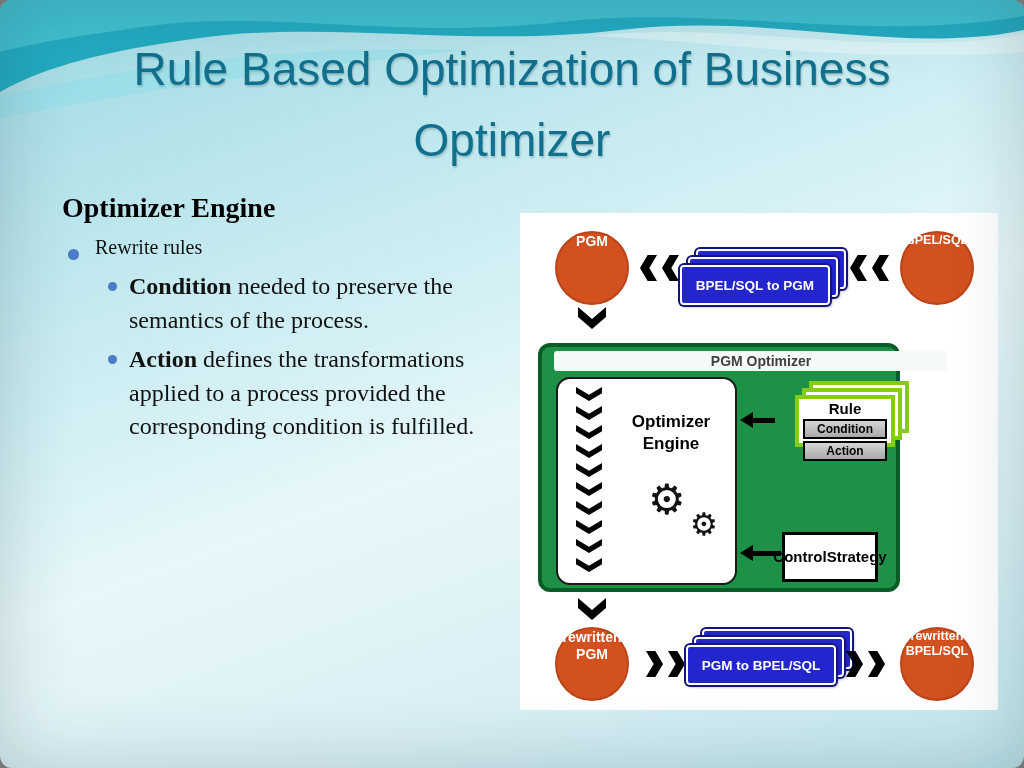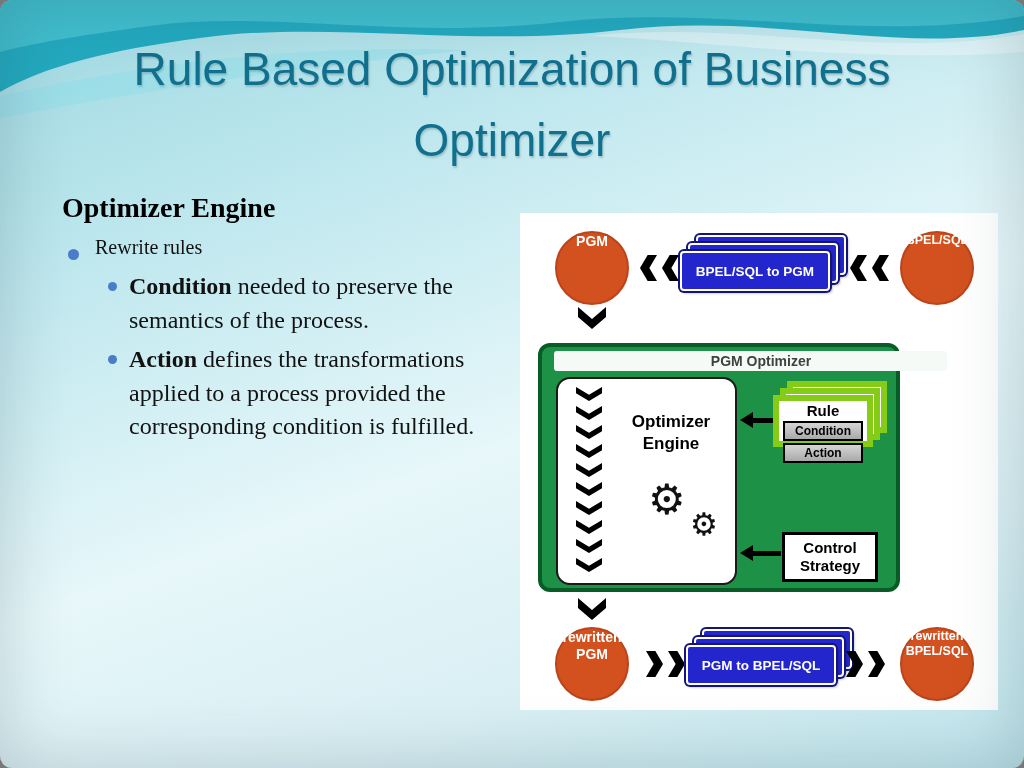--- a/index.html
+++ b/index.html
@@ -52,28 +52,28 @@
   .engine{position:absolute;left:36px;top:164px;width:181px;height:208px;background:#fff;
     border:2px solid #1a1a1a;border-radius:14px;box-sizing:border-box;}
   .vstack{position:absolute;left:56px;top:174px;display:flex;flex-direction:column;gap:5px;}
   .elabel{position:absolute;left:86px;top:198px;width:130px;text-align:center;
     font:bold 17px "Liberation Sans",sans-serif;line-height:1.3;color:#000;}
   .gear{position:absolute;color:#111;font-family:"DejaVu Sans",sans-serif;line-height:1;}
   .harrow{position:absolute;height:5px;background:#000;}
   .harrow::before{content:"";position:absolute;left:-13px;top:-6px;width:0;height:0;
     border-right:13px solid #000;border-top:8.5px solid transparent;border-bottom:8.5px solid transparent;}
   .rstack{position:absolute;width:116px;height:90px;}
-  .rcard{position:absolute;width:100px;height:52px;background:#fff;border:6px solid #84cc16;box-sizing:border-box;}
+  .rcard{position:absolute;width:100px;height:52px;background:#fff;border:4px solid #84cc16;box-sizing:border-box;margin-left:22px;}
   .rA{left:14px;top:0;} .rB{left:7px;top:7px;}
   .rC{left:0;top:14px;padding-top:1px;}
   .rtitle{text-align:center;font:bold 15px "Liberation Sans",sans-serif;margin-bottom:2px;}
   .chip{margin:2px 4px;height:16px;background:linear-gradient(#d6d6d6,#a9a9a9);border:2px solid #000;
     display:flex;align-items:center;justify-content:center;font:bold 12px "Liberation Sans",sans-serif;}
   .ctrl{position:absolute;left:262px;top:319px;width:96px;height:50px;background:#fff;
-    border:3px solid #000;box-sizing:border-box;display:flex;flex-direction:column;align-items:center;
+    border:3px solid #000;box-sizing:border-box;display:flex;flex-direction:row;align-items:center;
     justify-content:center;font:bold 15px "Liberation Sans",sans-serif;line-height:1.2;}
 </style>
 </head>
 <body>
 
 <div class="slide">
 
   <svg class="waves" width="1024" height="132" viewBox="0 0 1024 132" preserveAspectRatio="none">
     <path fill="#23a9bf" d="M0,0 L1024,0 L1024,30 C900,56 770,12 620,30 C470,48 330,20 200,38 C110,50 45,66 0,92 Z"></path>
     <path fill="#49c3d2" opacity="0.8" d="M0,0 L1024,0 L1024,16 C860,44 720,4 560,22 C400,40 270,10 150,26 C75,36 30,44 0,52 Z"></path>
@@ -108,21 +108,21 @@
 
   <div class="diagram">
 
     <div class="circle" style="left:35px;top:18px;">
       <span>PGM</span>
     </div>
     <div class="chevgrp" style="left:120px;top:42px;">
       <i class="chl"></i>
         <i class="chl"></i>
     </div>
-    <div class="stack" style="left:160px;top:22px;">
+    <div class="stack" style="left:160px;top:36px;">
       <div class="card cA"></div>
       <div class="card cB"></div>
       <div class="card cC">
         <span>BPEL/SQL to PGM</span>
       </div>
     </div>
     <div class="chevgrp" style="left:330px;top:42px;">
       <i class="chl"></i>
         <i class="chl"></i>
     </div>

